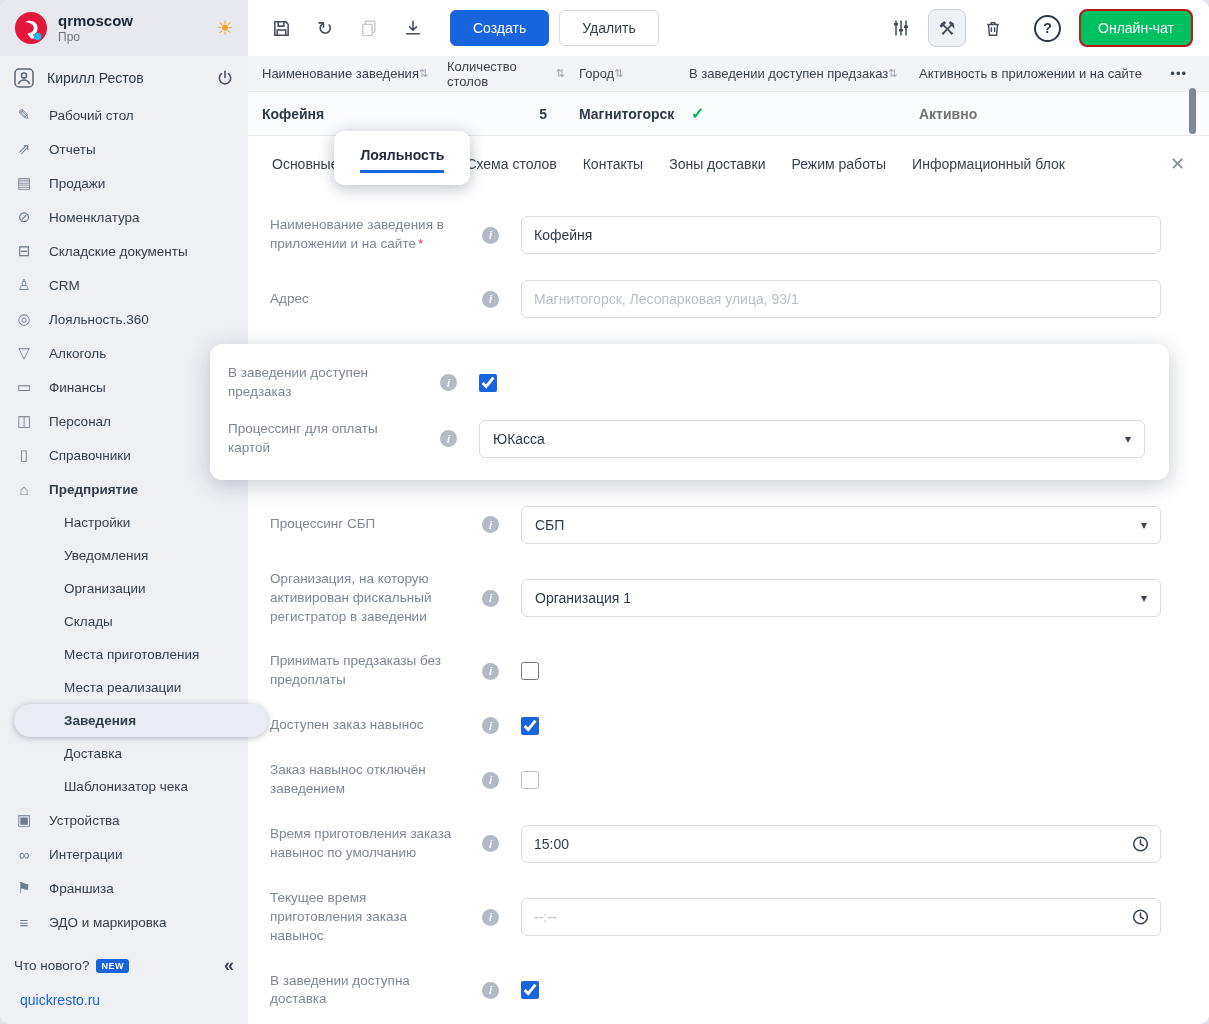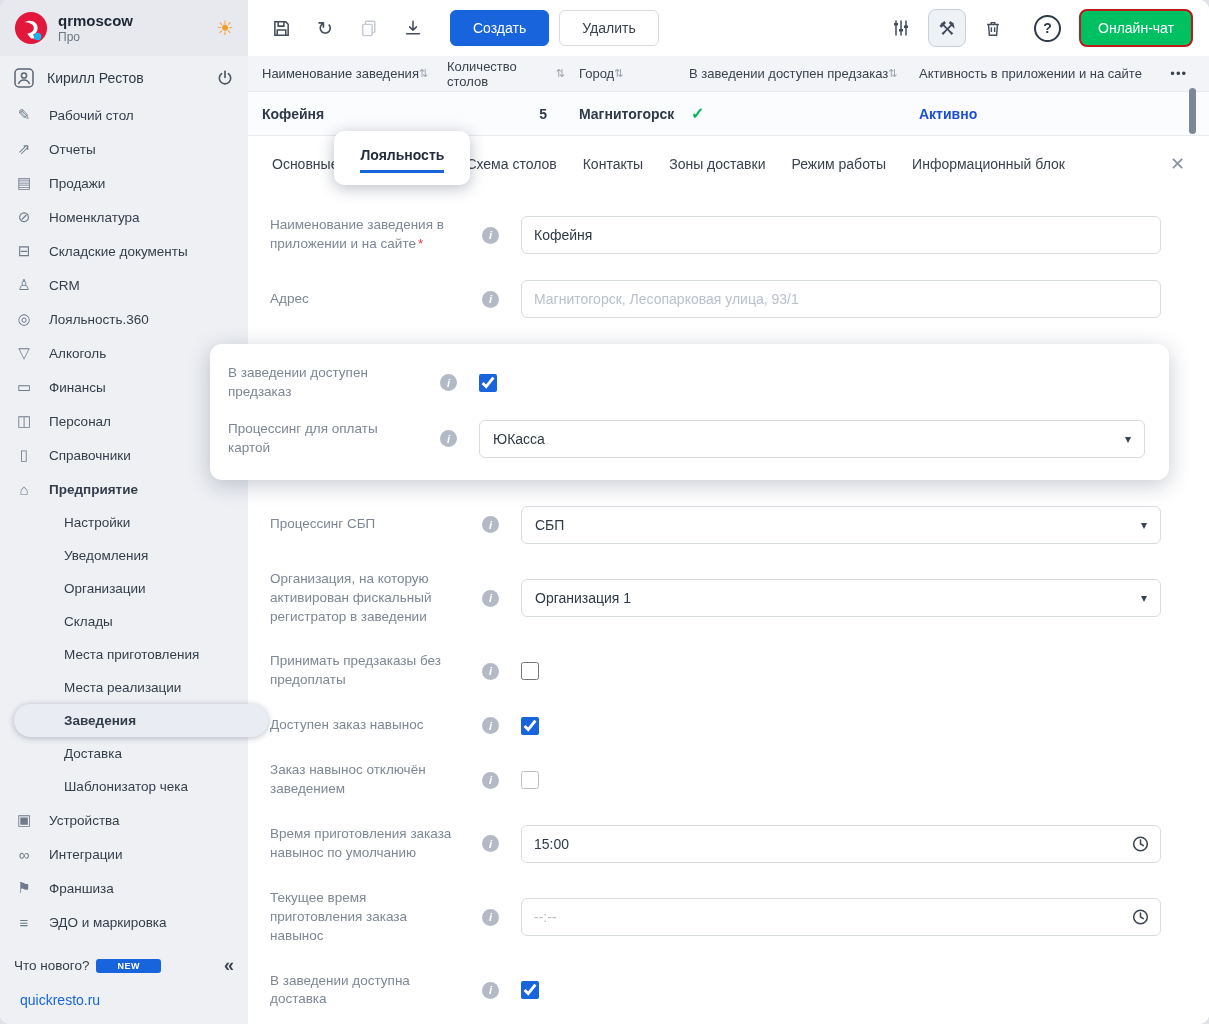--- a/index.html
+++ b/index.html
@@ -16,21 +16,21 @@
   .user-row{display:flex;align-items:center;gap:13px;padding:12px 14px 8px;font-size:14px;color:#2e3a48}
   .power{margin-left:auto;cursor:pointer;display:flex}
   .menu{flex:1;overflow:visible;padding-top:2px}
   .mitem{display:flex;align-items:center;gap:15px;height:34px;padding:0 14px;font-size:13.5px;color:#333e4c;cursor:pointer;white-space:nowrap}
   .micon{width:20px;text-align:center;color:#6f7a8a;font-size:15px;flex-shrink:0}
   .mitem.bold .mlabel{font-weight:bold}
   .submenu .mitem{padding-left:64px;height:33px}
   .submenu .mitem.active{margin:0 -20px 0 14px;padding-left:50px;background:#e9edf3;border-radius:17px;box-shadow:0 1px 6px rgba(25,35,60,.3);position:relative;z-index:2}
   .submenu .mitem.active .mlabel{font-weight:bold}
   .whats-new{display:flex;align-items:center;gap:7px;padding:8px 14px;font-size:13.5px;color:#333e4c}
-  .new-badge{background:#1764dd;color:#fff;font-size:9px;font-weight:bold;padding:2px 21px;border-radius:3px;letter-spacing:.5px}
+  .new-badge{background:#1764dd;color:#fff;font-size:9px;font-weight:bold;padding:2px 5px;border-radius:3px;letter-spacing:.5px}
   .collapse{margin-left:auto;font-size:18px;font-weight:bold;color:#39424e;cursor:pointer}
   .site-link{display:block;padding:8px 20px 16px;color:#1764dd;font-size:14px;text-decoration:none;cursor:pointer}
 
   
   .main{flex:1;display:flex;flex-direction:column;min-width:0;background:#fff}
   .topbar{height:56px;display:flex;align-items:center;padding:0 16px;gap:10px;flex-shrink:0;background:#fff}
   .icon-btn{width:34px;height:34px;display:flex;align-items:center;justify-content:center;border-radius:8px;cursor:pointer;color:#424c5c;flex-shrink:0}
   .glyph-icon{font-size:19px;line-height:1;color:#424c5c}
   .btn{height:36px;border-radius:6px;font-size:14px;padding:0 22px;cursor:pointer;font-family:inherit}
   .btn-create{background:#1764dd;color:#fff;border:1px solid #1764dd;margin-left:10px}
@@ -43,21 +43,21 @@
   
   .thead{height:36px;background:#f3f4f7;display:flex;align-items:center;font-size:13px;color:#39424e;border-bottom:1px solid #e6e9ed;flex-shrink:0}
   .trow{height:44px;background:#fbfcfe;display:flex;align-items:center;border-bottom:1px solid #e8ebef;font-size:14px;flex-shrink:0}
   .c{padding-left:14px;display:flex;align-items:center;flex-shrink:0}
   .c-name{width:185px}.c-count{width:132px}.c-city{width:110px}.c-pre{width:230px}.c-act{width:240px}
   .c-more{flex:1;justify-content:flex-end;padding-right:22px;cursor:pointer;color:#39424e;letter-spacing:1px}
   .sort{color:#9aa3af;font-size:11px;cursor:pointer}
   .cell-bold{font-weight:bold;color:#2e3a48}
   .count-val{width:132px;text-align:right;padding-right:18px;font-weight:bold}
   .check{color:#00b558;font-weight:bold;font-size:16px;padding-left:16px}
-  .activity{color:#1d4ed8;font-weight:bold;padding-left:14px}
+  .activity{color:#737373;font-weight:bold;padding-left:14px}
 
   
   .tabs{display:flex;align-items:center;gap:26px;padding:0 24px;height:56px;position:relative;flex-shrink:0;background:#fff}
   .tab{font-size:14px;color:#39424e;cursor:pointer;white-space:nowrap}
   .tab-spot{position:relative;z-index:4;background:#fff;border-radius:10px;box-shadow:0 3px 16px rgba(25,35,65,.3);padding:16px 26px 12px;margin:-14px -30px -2px}
   .tab.active{font-weight:bold;color:#222d3d;border-bottom:3px solid #1764dd;padding-bottom:7px}
   .close{margin-left:auto;color:#8a93a2;font-size:18px;cursor:pointer}
 
   
   .form{flex:1;overflow:visible;padding:24px 48px 0 22px}

